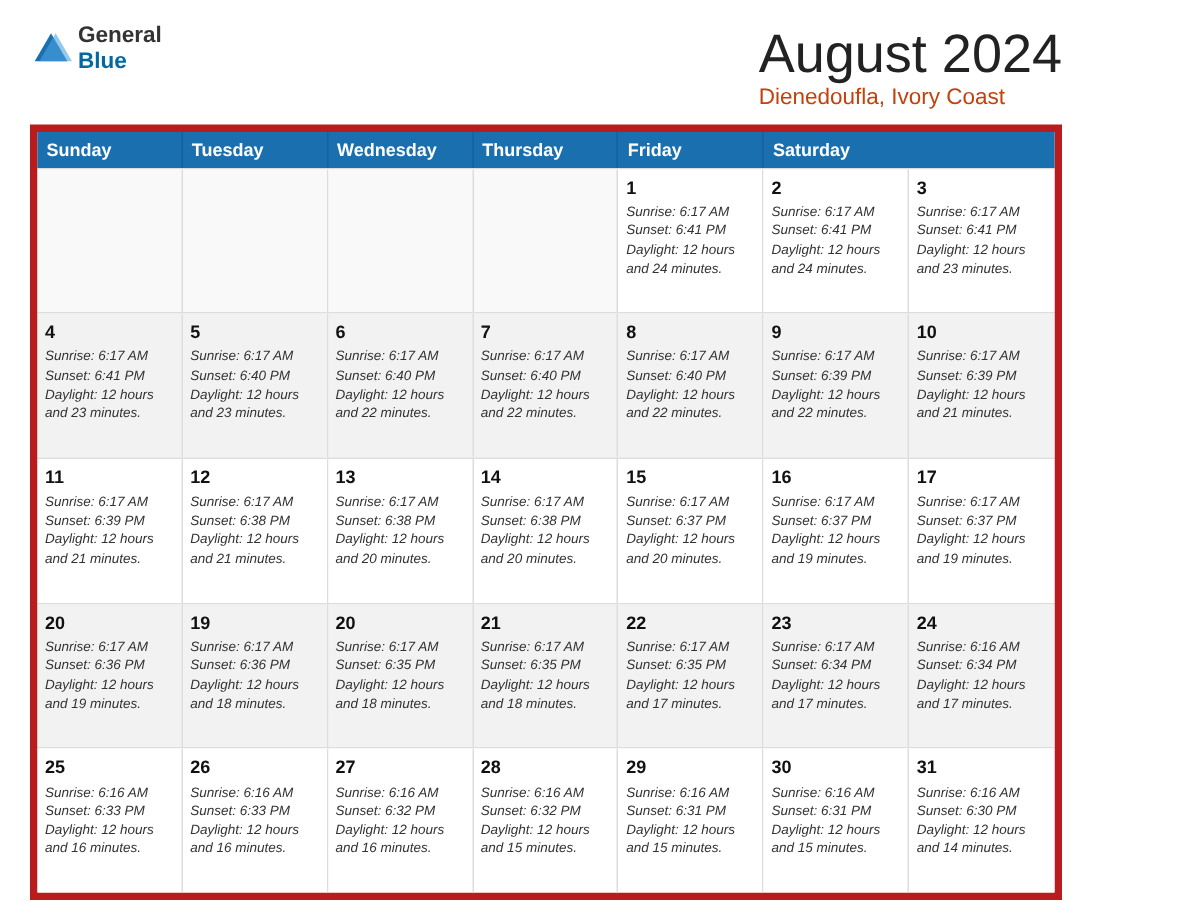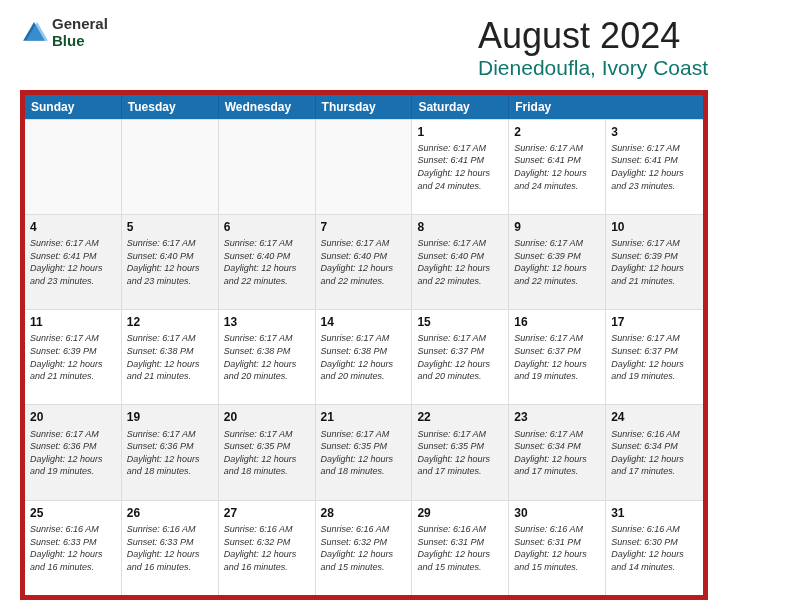--- a/index.html
+++ b/index.html
@@ -29,37 +29,37 @@
       gap: 4px;
     }
     .logo-text {
       display: flex;
       flex-direction: column;
       font-size: 15px;
       font-weight: bold;
       line-height: 1.1;
     }
     .logo-text .general { color: #333; }
-    .logo-text .blue { color: #14532d; }
+    .logo-text .blue { color: #0369a1; }
     .logo-icon {
       width: 28px;
       height: 28px;
     }
     .title-block {
       text-align: left;
     }
     .month-title {
       font-size: 36px;
       font-weight: normal;
       color: #222;
       line-height: 1.1;
     }
     .location {
-      font-size: 21px;
-      color: #0f766e;
+      font-size: 15px;
+      color: #c2410c;
     }
     .calendar {
       flex: 1;
       display: flex;
       flex-direction: column;
       border: 5px solid #b91c1c;
     }
     .cal-header-row {
       display: grid;
       grid-template-columns: repeat(7, 1fr);
@@ -131,22 +131,22 @@
       <div class="location">Dienedoufla, Ivory Coast</div>
     </div>
   </div>
 
   <div class="calendar">
     <div class="cal-header-row">
     <div class="cal-header-cell">Sunday</div>
         <div class="cal-header-cell">Tuesday</div>
         <div class="cal-header-cell">Wednesday</div>
         <div class="cal-header-cell">Thursday</div>
+        <div class="cal-header-cell">Friday</div>
         <div class="cal-header-cell">Saturday</div>
-        <div class="cal-header-cell">Friday</div>
       </div>
     <div class="cal-body">
     <div class="cal-week">
           <div class="cal-cell empty"></div>
           <div class="cal-cell empty"></div>
           <div class="cal-cell empty"></div>
           <div class="cal-cell empty"></div>
           <div class="cal-cell">
             <span class="day-num">1</span>
             <div class="info" style="white-space: pre-line;">Sunrise: 6:17 AM

